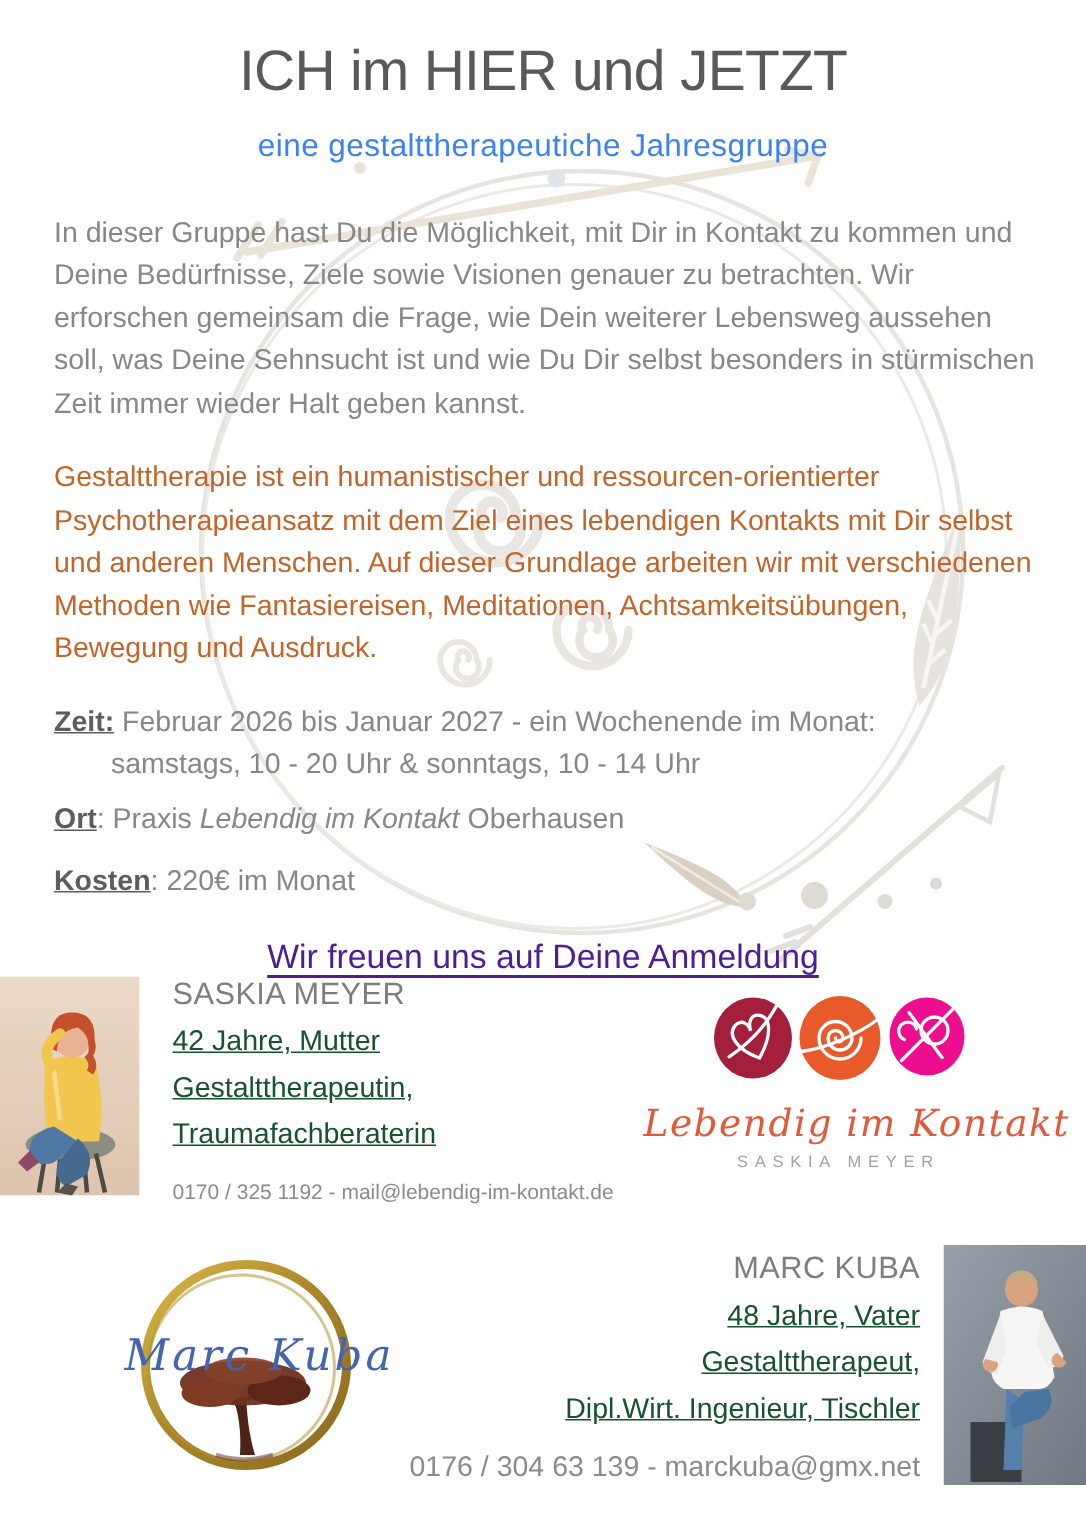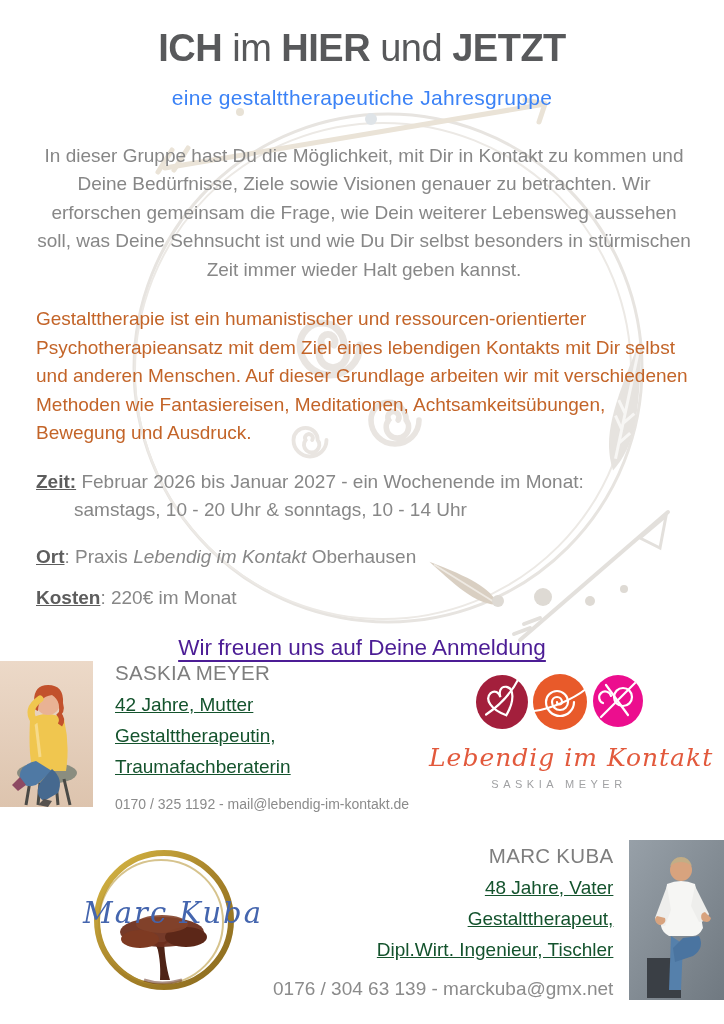--- a/index.html
+++ b/index.html
@@ -6,31 +6,31 @@
   .page {
     position:relative; width:724px; height:1024px; margin:0 auto;
     background:#ffffff; overflow:hidden;
     font-family:"Liberation Sans", sans-serif; color:#8b8b8b;
   }
   .watermark { position:absolute; inset:0; z-index:0; pointer-events:none; }
   .content { position:relative; z-index:1; }
 
   .title { margin:28px 0 0; text-align:center; font-size:38px; line-height:1.1;
            color:#58595b; letter-spacing:-0.5px; font-weight:400; }
-  .title b { font-weight:700; }
+  .title b { font-weight:400; }
   .subtitle { margin-top:16px; text-align:center; font-size:21px; color:#3b82f6; letter-spacing:0.3px; }
 
   .para { font-size:19px; line-height:1.5; }
-  .intro   { margin:32px 32px 0 36px; color:#878787;text-align:center; }
+  .intro   { margin:32px 32px 0 36px; color:#878787; }
   .gestalt { margin:21px 26px 0 36px; color:#c36428; }
 
   .details { margin:20px 0 0 36px; font-size:19px; line-height:1.5; color:#878787; }
   .details .lbl { font-weight:700; color:#5d5d5d;text-decoration:underline; }
   .zeit-line2 { margin-left:38px; }
-  .ort-line   { margin-top:18px; }
+  .ort-line   { margin-top:8px; }
   .kosten-line{ margin-top:13px; }
   .it { font-style:italic; }
 
   .cta { margin-top:22px; text-align:center; font-size:22.5px; color:#4c1d95;
          text-decoration:underline; text-underline-offset:5px; }
 
   
   .saskia-row { display:flex; align-items:flex-start; }
   .photo-frame { flex:0 0 auto; line-height:0; }
   .saskia-col { margin-left:22px; width:300px; }

